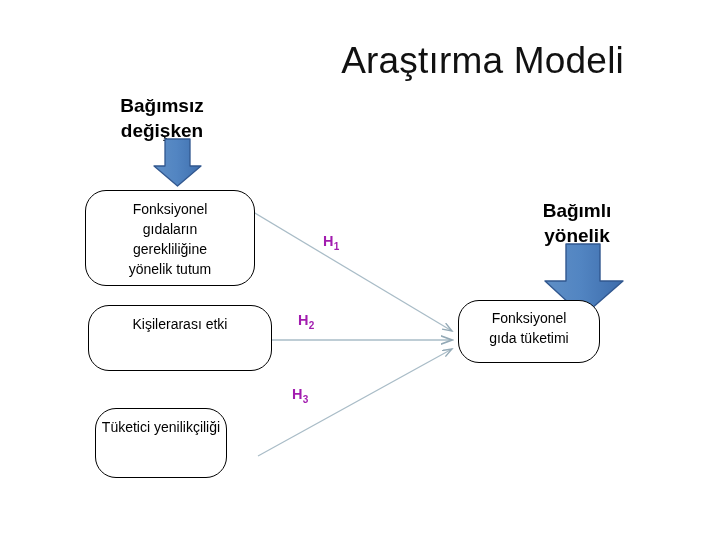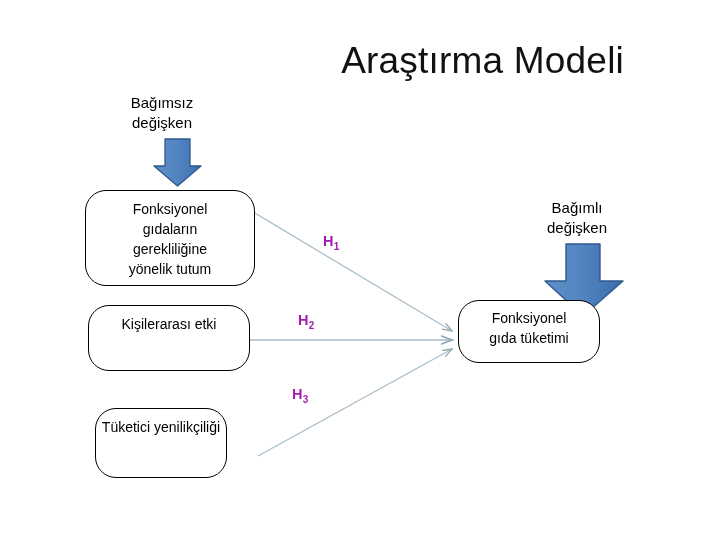--- a/index.html
+++ b/index.html
@@ -29,22 +29,22 @@
     width: 624px;
     text-align: right;
     font-size: 37px;
     font-weight: 400;
     letter-spacing: 0.2px;
     color: #111111;
     line-height: 1.05;
   }
   .var-label {
     position: absolute;
-    font-size: 15px;
-    font-weight: 400;
+    font-size: 19px;
+    font-weight: 700;
     line-height: 1.32;
     color: #000000;
     text-align: center;
     white-space: pre-line;
   }
   #label-independent {
     left: 112px;
     top: 93px;
     width: 100px;
   }
@@ -69,21 +69,21 @@
   #box-attitude {
     left: 85px;
     top: 190px;
     width: 170px;
     height: 96px;
     padding-top: 9px;
   }
   #box-interpersonal {
     left: 88px;
     top: 305px;
-    width: 162px;
+    width: 184px;
     height: 66px;
     padding-top: 9px;
   }
   #box-innovativeness {
     left: 95px;
     top: 408px;
     width: 132px;
     height: 70px;
     padding-top: 9px;
   }
@@ -120,21 +120,21 @@
 <body>
 
 <div id="slide">
 
   <div id="title">Araştırma Modeli</div>
 
   <div class="var-label" id="label-independent">Bağımsız
 değişken</div>
 
   <div class="var-label" id="label-dependent">Bağımlı
-değişken</div>
+yönelik</div>
 
   <svg class="overlay" viewBox="0 0 720 540">
     <defs>
       <marker id="ah" markerWidth="9" markerHeight="9" refX="7.6" refY="3.1" orient="auto" markerUnits="strokeWidth">
         <path d="M0,0.3 L7.6,3.1 L0,5.9" fill="none" stroke="#93a9b6" stroke-width="1.1"></path>
       </marker>
       <linearGradient id="arrGradSmall" x1="0" y1="0" x2="1" y2="0">
         <stop offset="0%" stop-color="#5f8fc6"></stop>
         <stop offset="48%" stop-color="#5285c2"></stop>
         <stop offset="100%" stop-color="#3f6fae"></stop>

